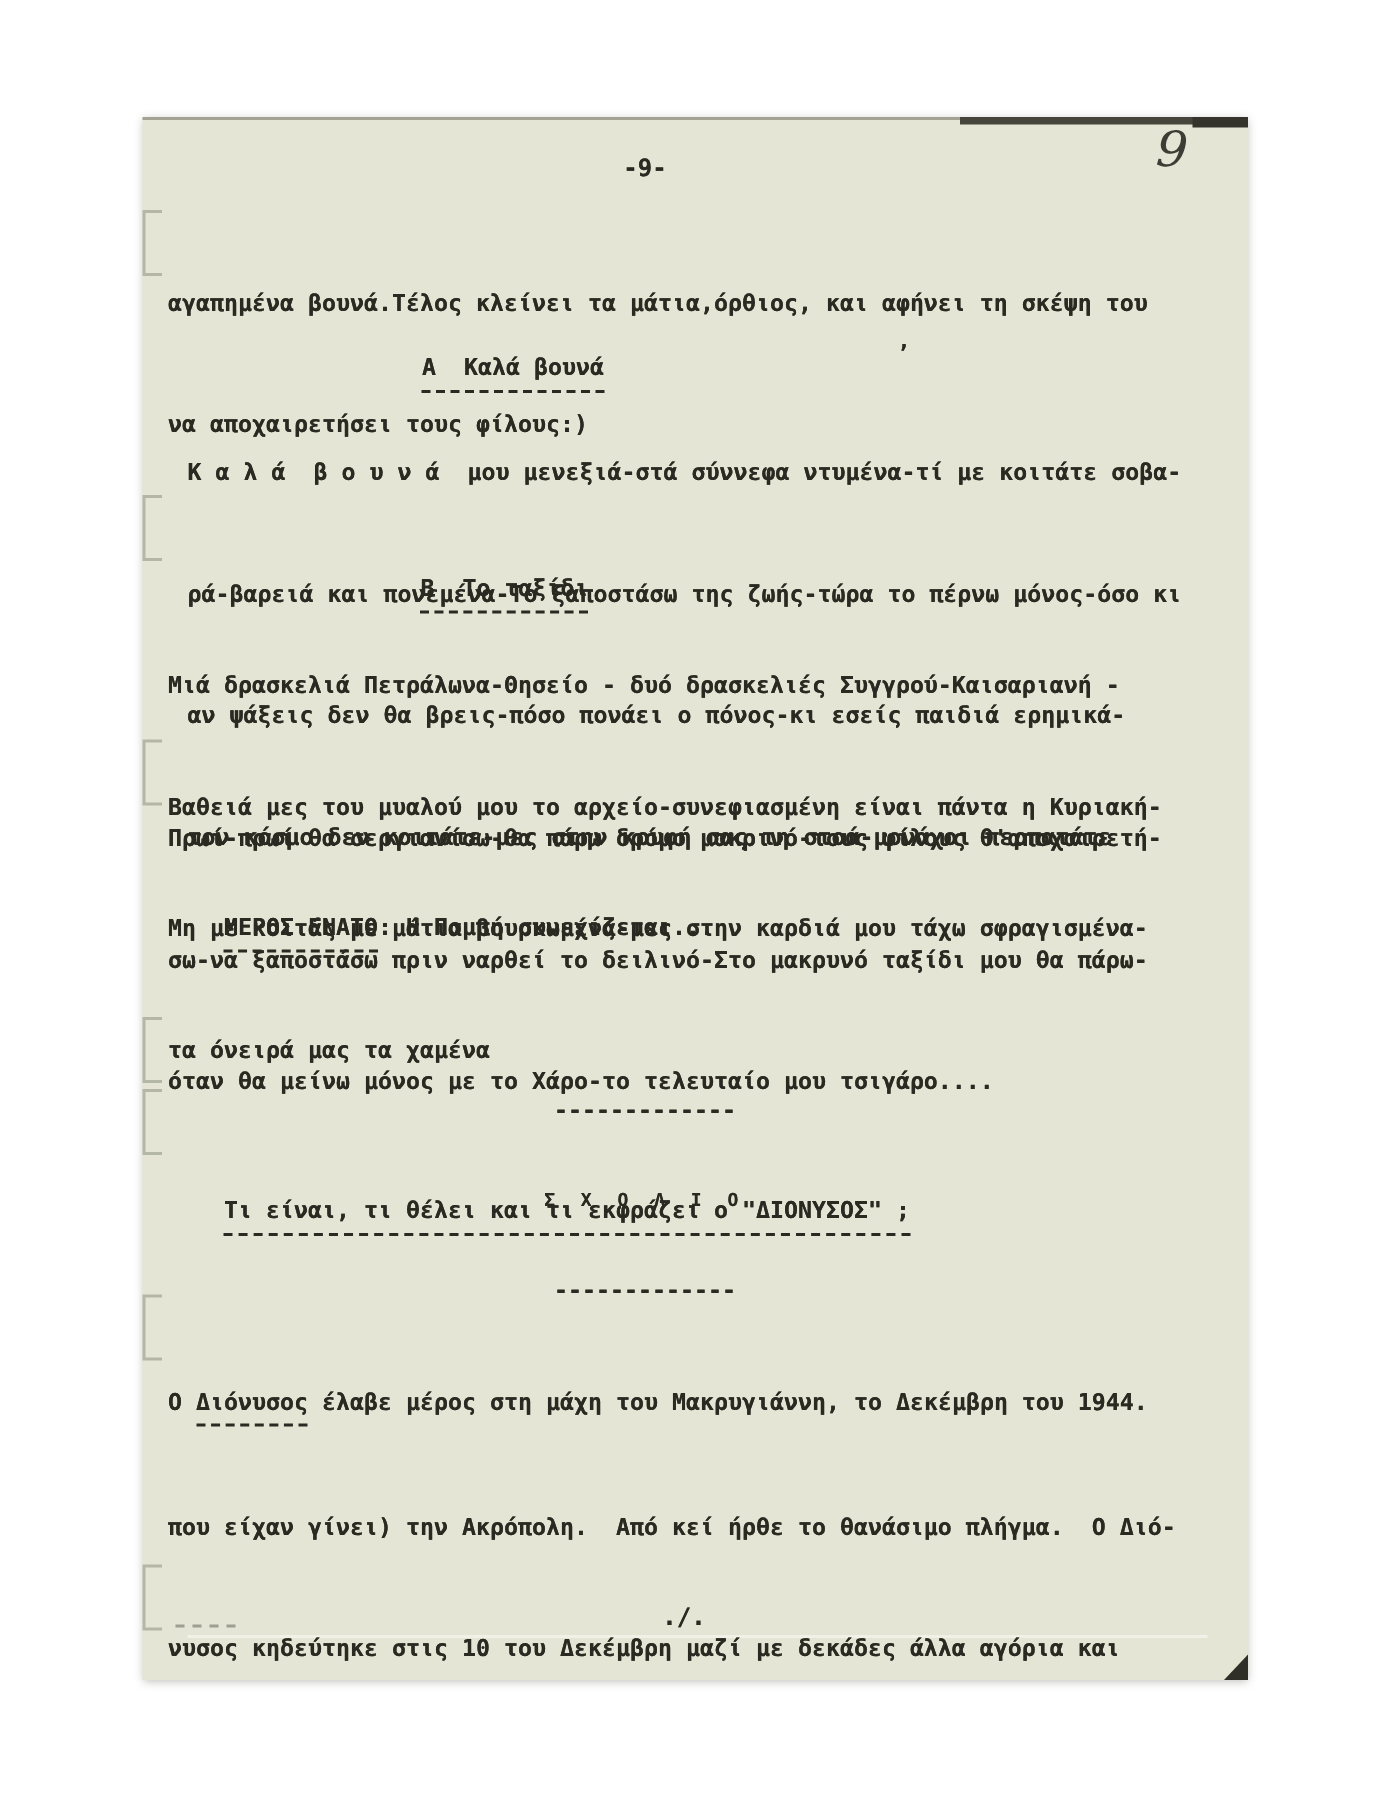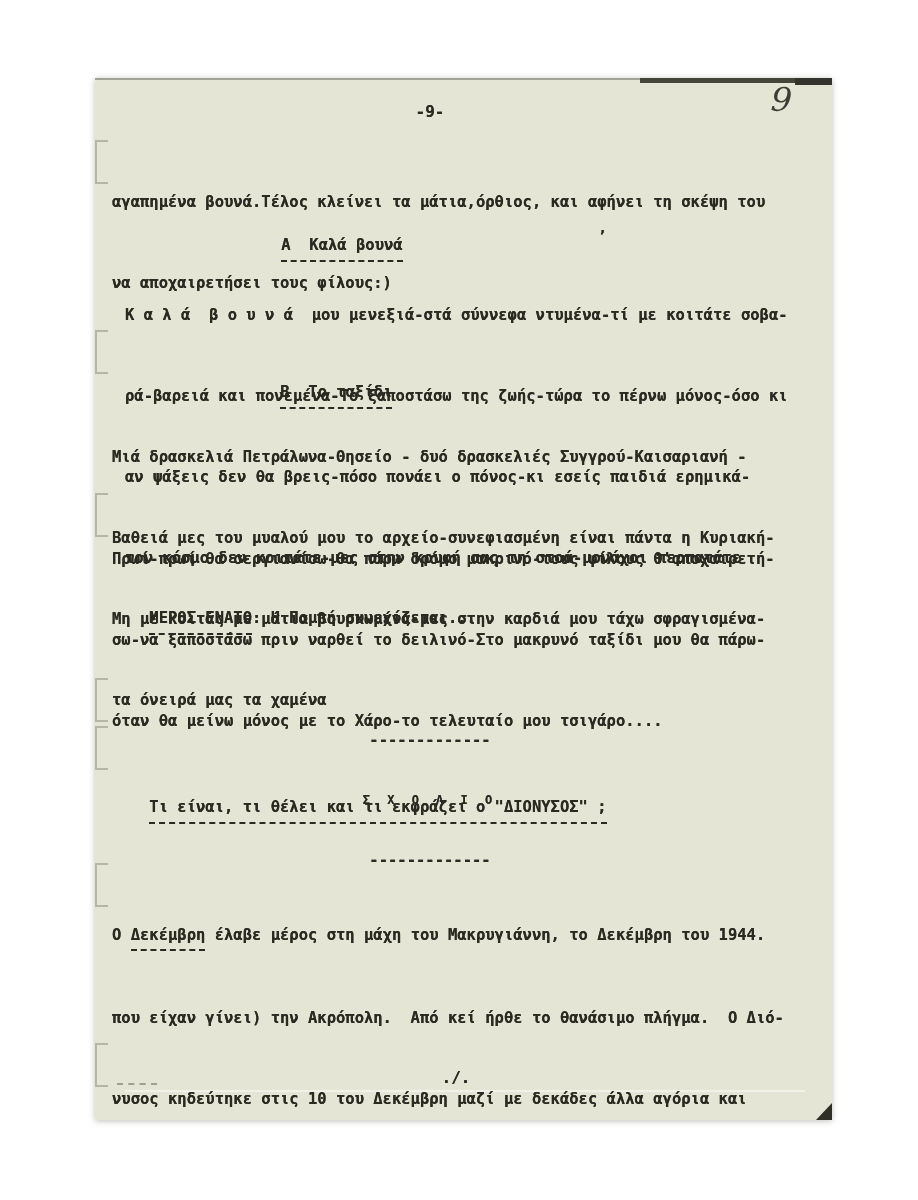--- a/index.html
+++ b/index.html
@@ -116,21 +116,21 @@
     <div>-------------</div>
     <div class="title">Σ Χ Ο Λ Ι Ο</div>
     <div>-------------</div>
   </div>
 
   <div class="txt question">
     <span class="u-dash">Τι είναι, τι θέλει και τι εκφράζει ο "ΔΙΟΝΥΣΟΣ" ;</span>
   </div>
 
   <div class="txt commentary">
-    <div><span>Ο </span><span class="u-dash" style="padding-bottom:0;">Δεκέμβρη</span><span> έλαβε μέρος στη μάχη του Μακρυγιάννη, το Δεκέμβρη του 1944.</span></div>
+    <div><span>Ο </span><span class="u-dash" style="padding-bottom:0;">Διόνυσος</span><span> έλαβε μέρος στη μάχη του Μακρυγιάννη, το Δεκέμβρη του 1944.</span></div>
     <div>που είχαν γίνει) την Ακρόπολη.  Από κεί ήρθε το θανάσιμο πλήγμα.  Ο Διό-</div>
     <div>νυσος κηδεύτηκε στις 10 του Δεκέμβρη μαζί με δεκάδες άλλα αγόρια και</div>
     
     
     
     
   </div>
 
   <div class="txt endmark center">./.</div>
 

